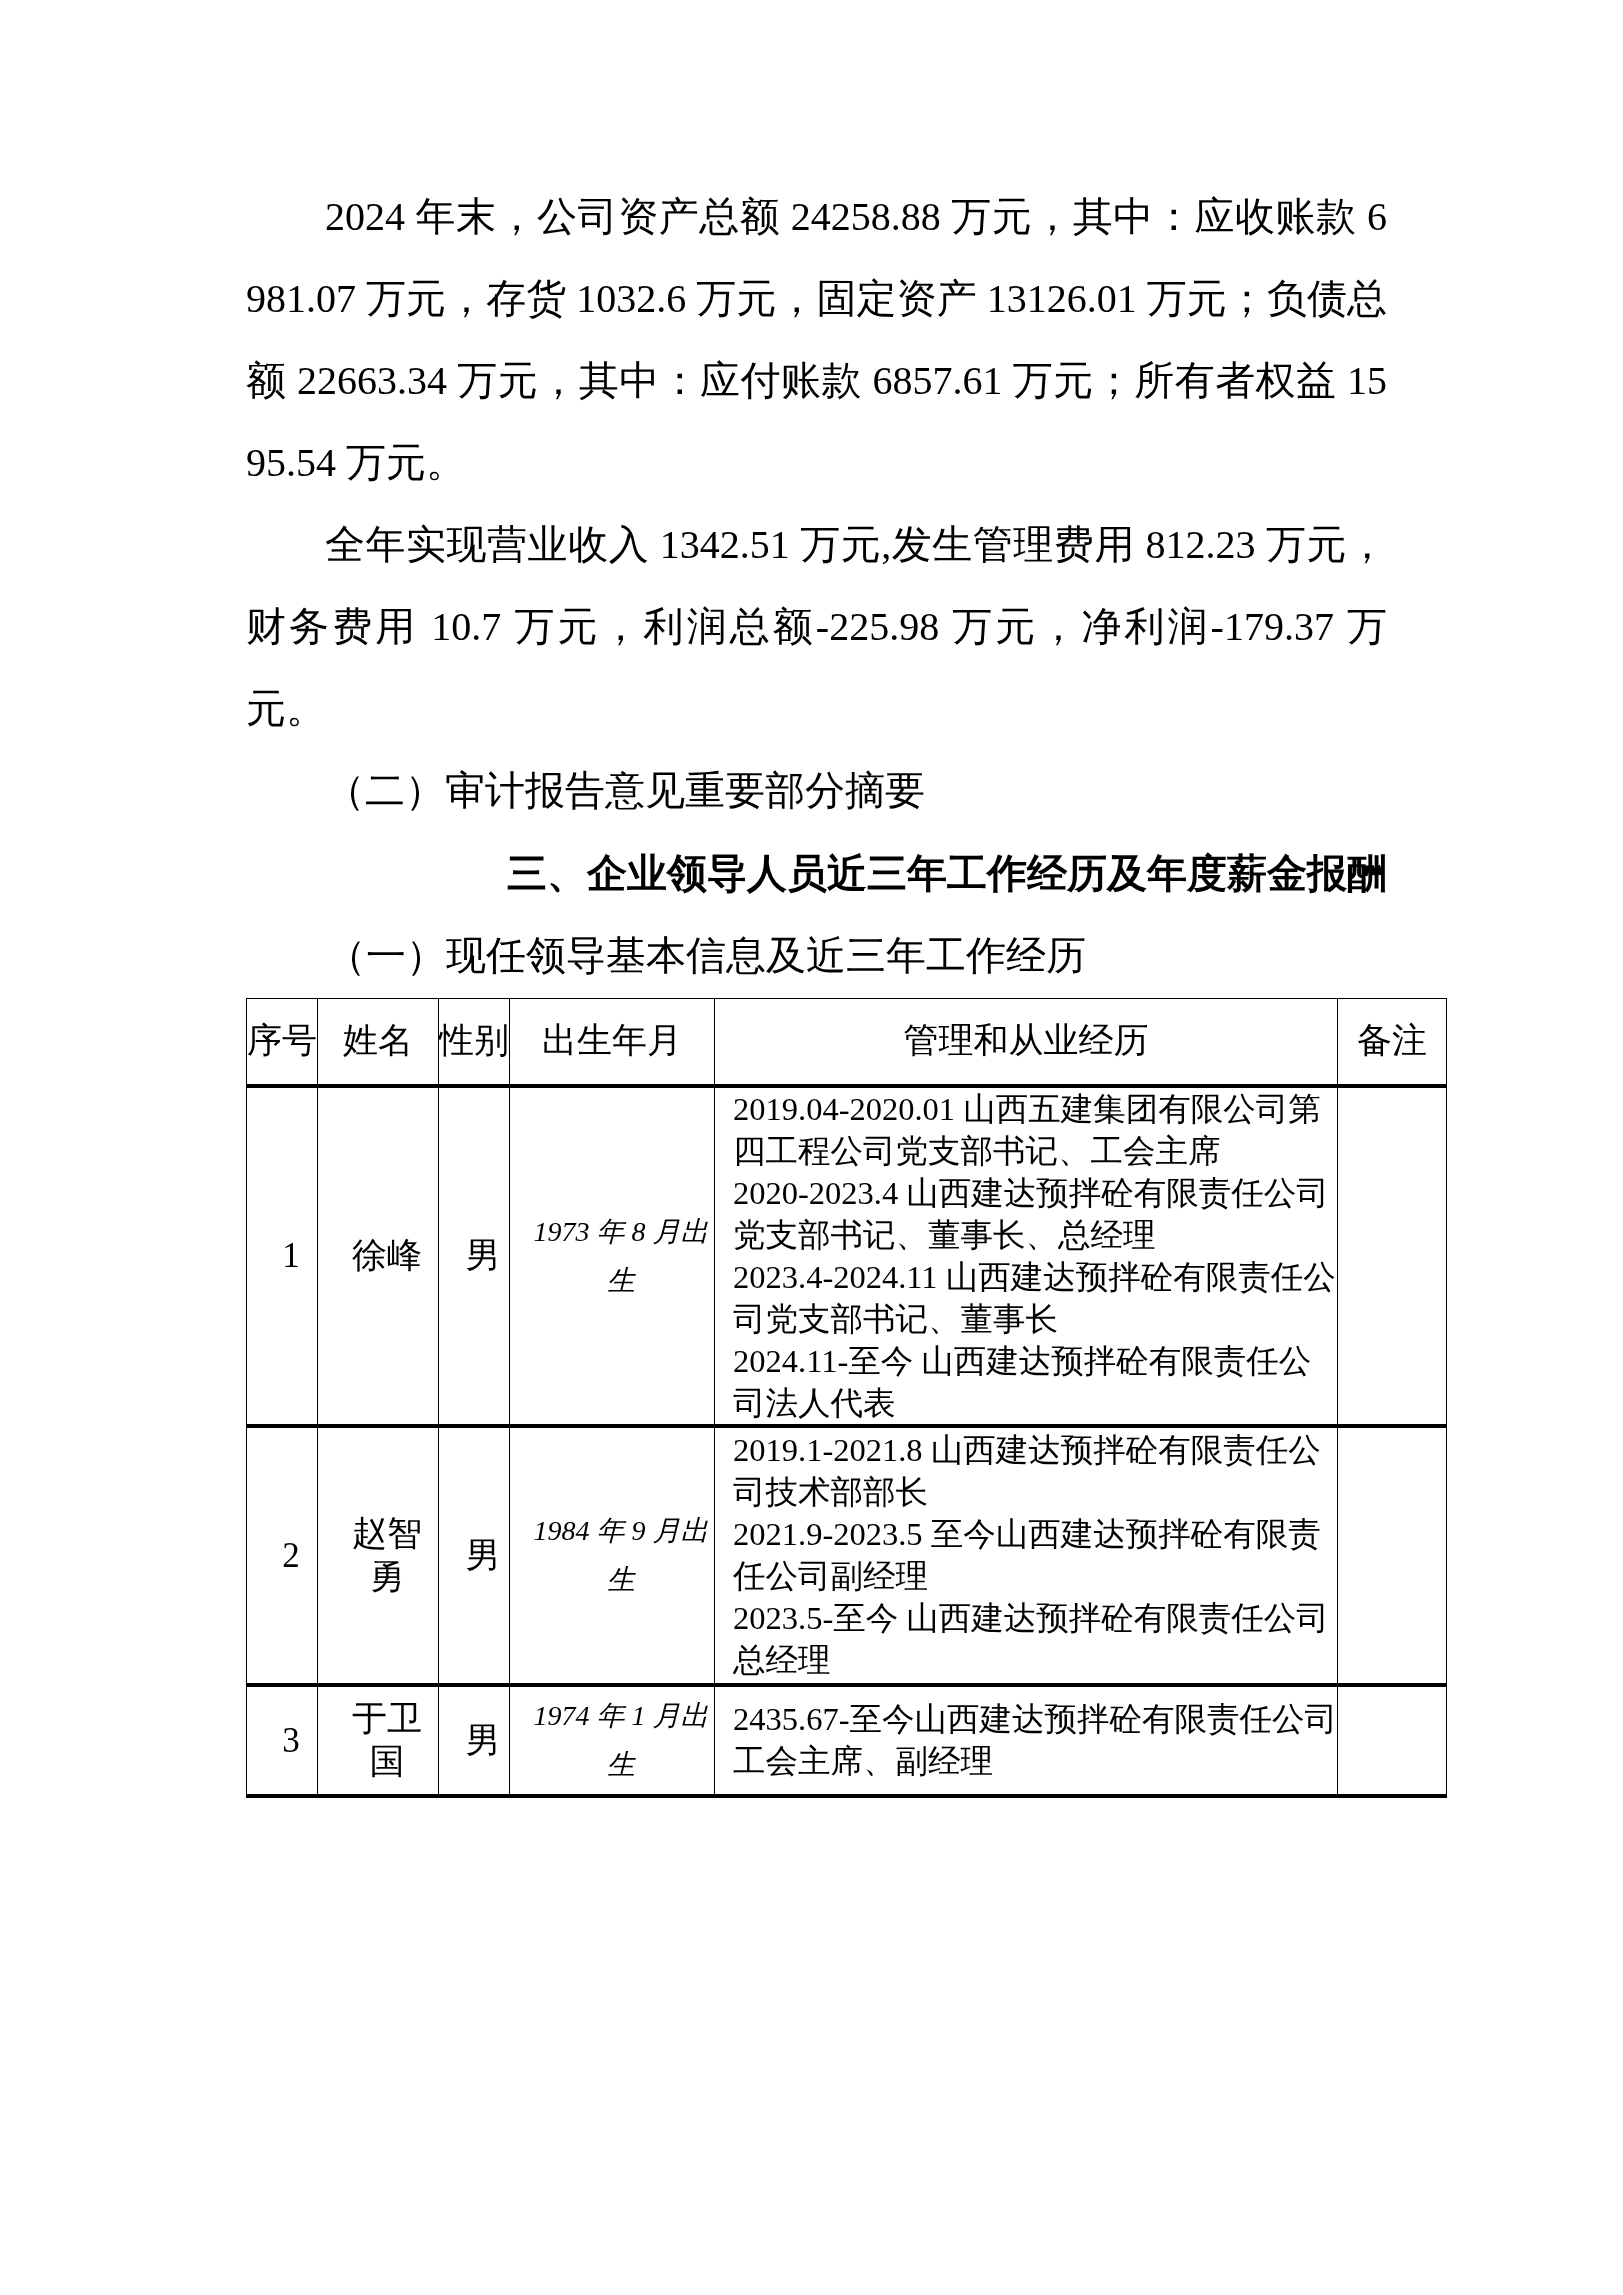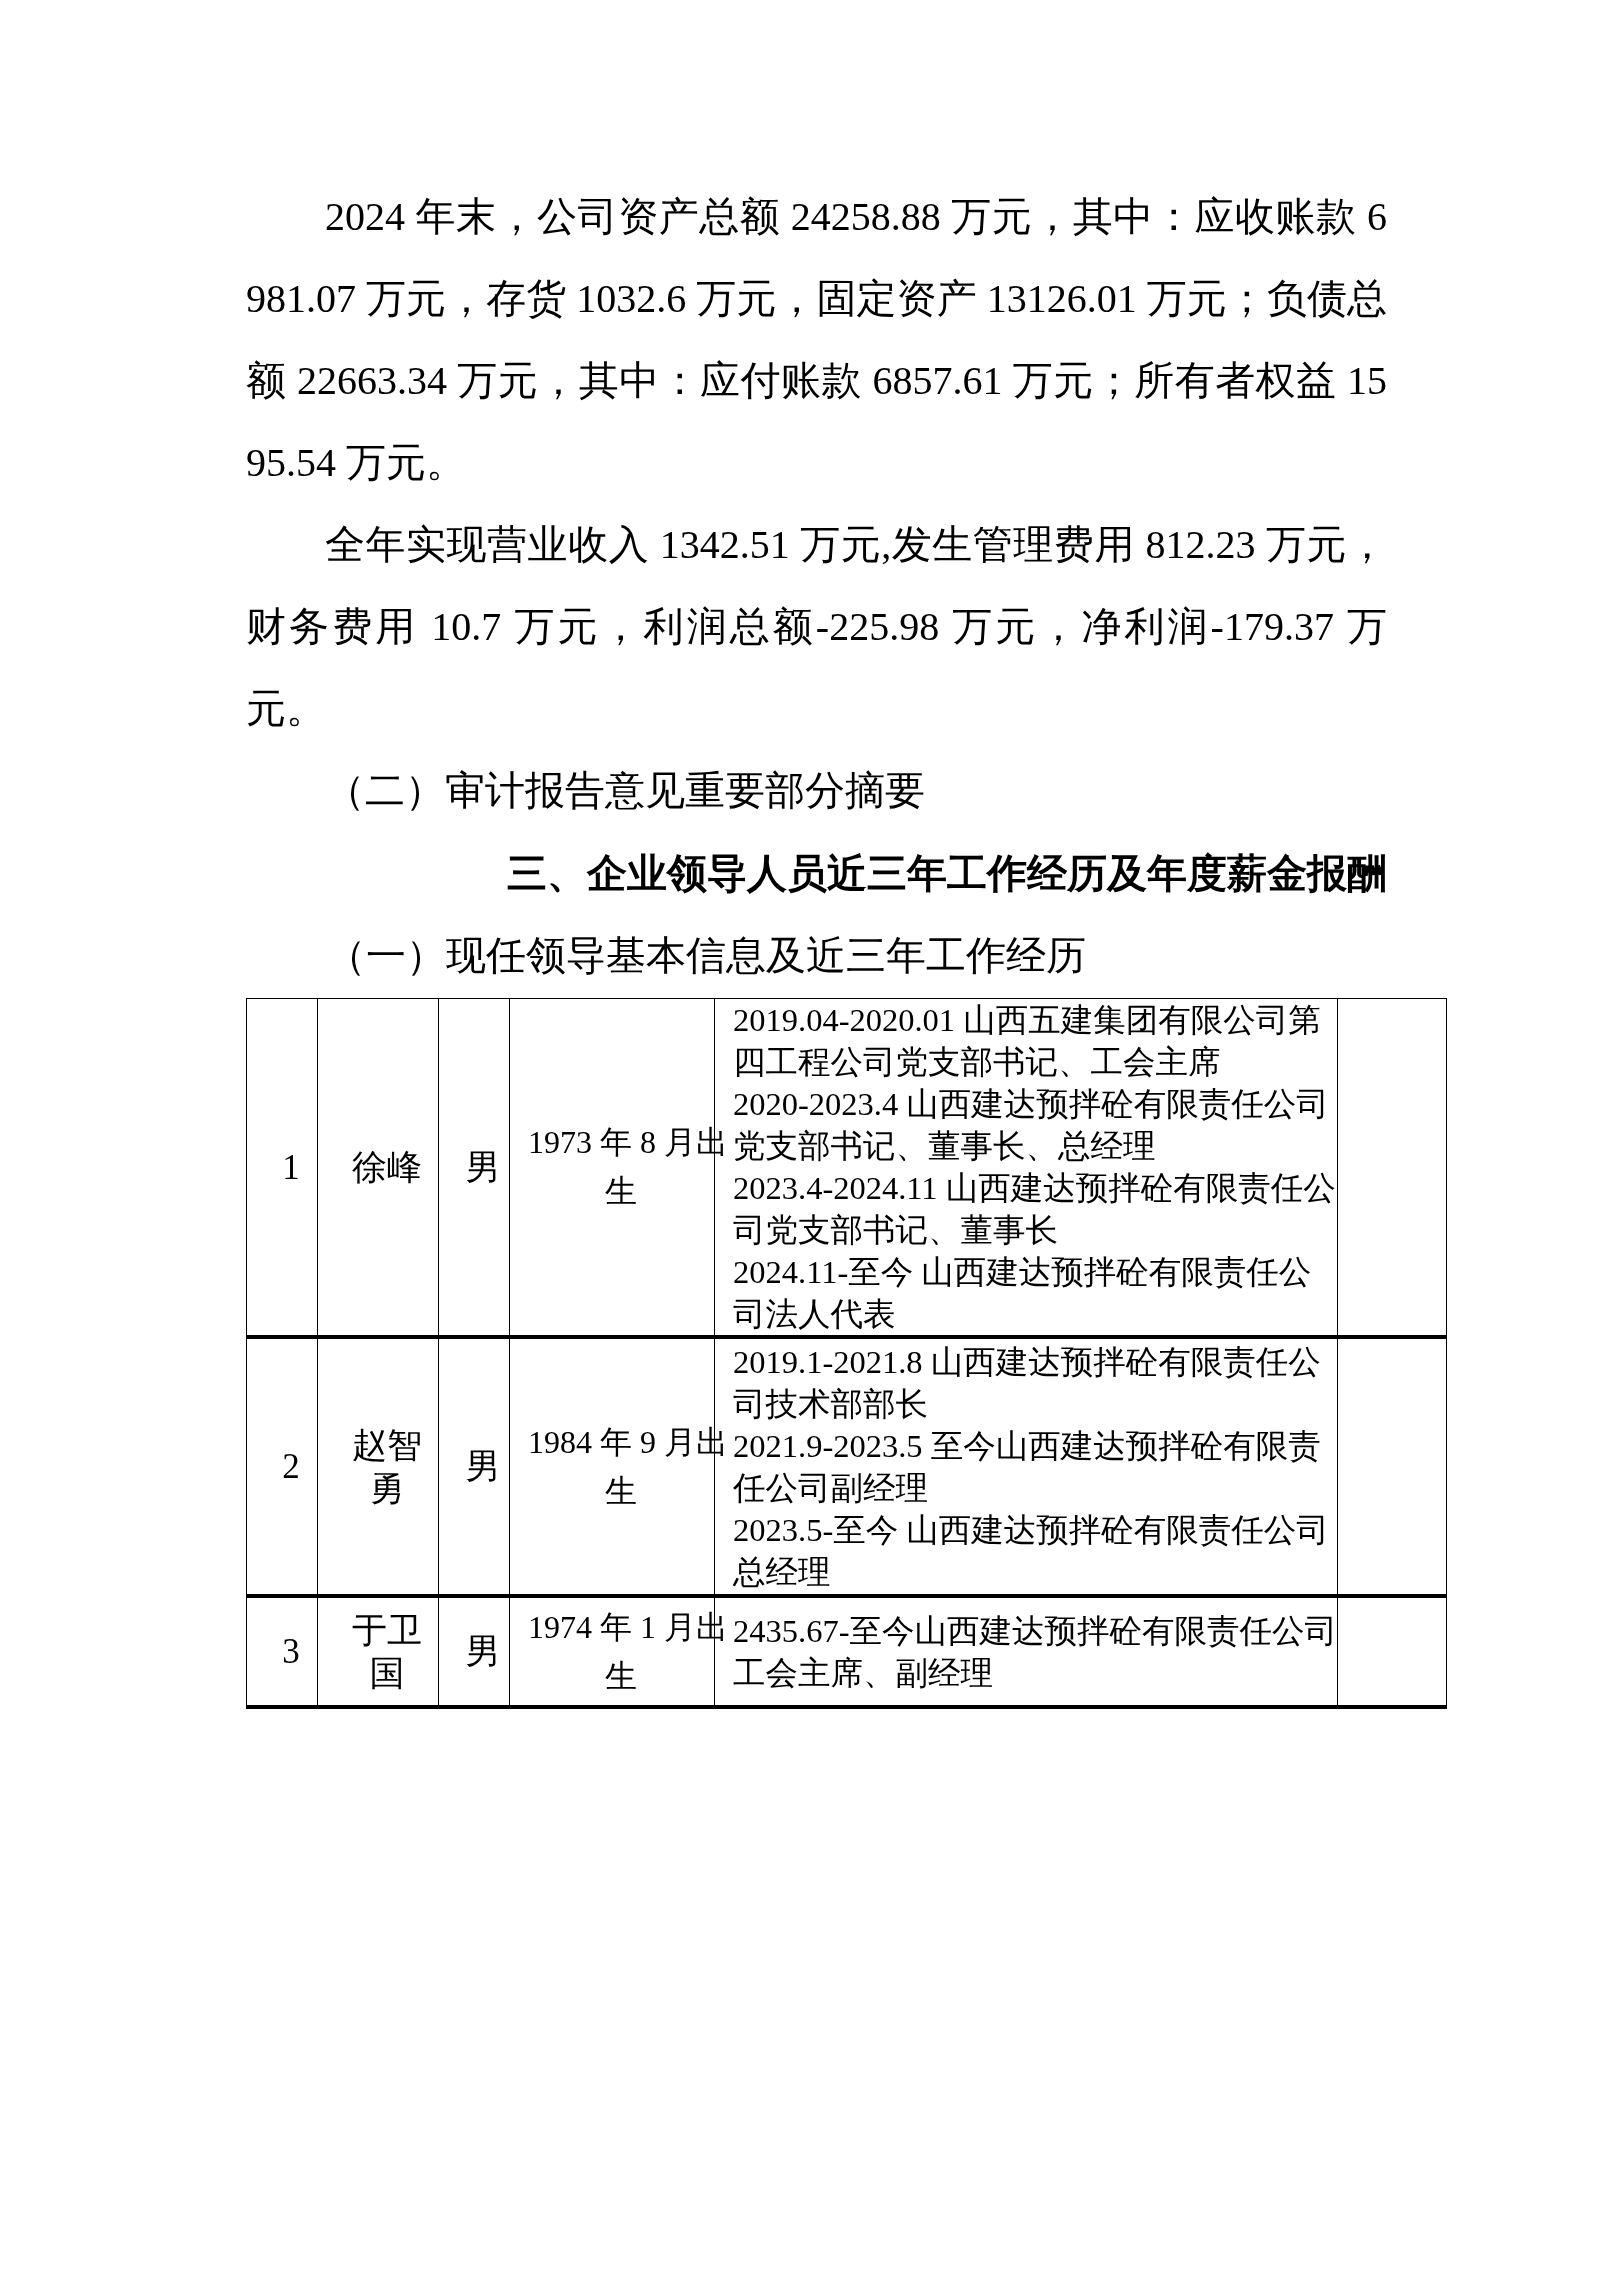--- a/index.html
+++ b/index.html
@@ -65,23 +65,24 @@
   }
   td.c-seq, td.c-name, td.c-gender{
     text-align:center;
     vertical-align:middle;
     font-size:35px;
     line-height:43px;
   }
   td.c-birth{
     text-align:center;
     vertical-align:middle;
-    font-size:32px;
+    font-size:28px;
     line-height:49px;
     white-space:pre;
+    font-style:italic;
   }
   td.c-exp{
     text-align:left;
     vertical-align:middle;
     font-size:32.5px;
     line-height:42px;
     white-space:pre-line;
     word-break:break-all;
     padding:1.6px 6.3px 1.6px 6.3px;
   }
@@ -106,20 +107,28 @@
   <table class="leaders">
     <colgroup>
       <col style="width:71px">
       <col style="width:121px">
       <col style="width:71px">
       <col style="width:205px">
       <col style="width:623px">
       <col style="width:109px">
     </colgroup>
     <tbody>
+      <tr class="hdr">
+        <th>序号</th>
+        <th>姓名</th>
+        <th>性别</th>
+        <th>出生年月</th>
+        <th>管理和从业经历</th>
+        <th>备注</th>
+      </tr>
 
       <tr class="row" style="height:337px">
         <td class="c-seq">1</td>
         <td class="c-name">徐峰</td>
         <td class="c-gender">男</td>
         <td class="c-birth">1973 年 8 月出
 生</td>
         <td class="c-exp">2019.04-2020.01 山西五建集团有限公司第四工程公司党支部书记、工会主席
 2020-2023.4 山西建达预拌砼有限责任公司党支部书记、董事长、总经理
 2023.4-2024.11 山西建达预拌砼有限责任公司党支部书记、董事长

